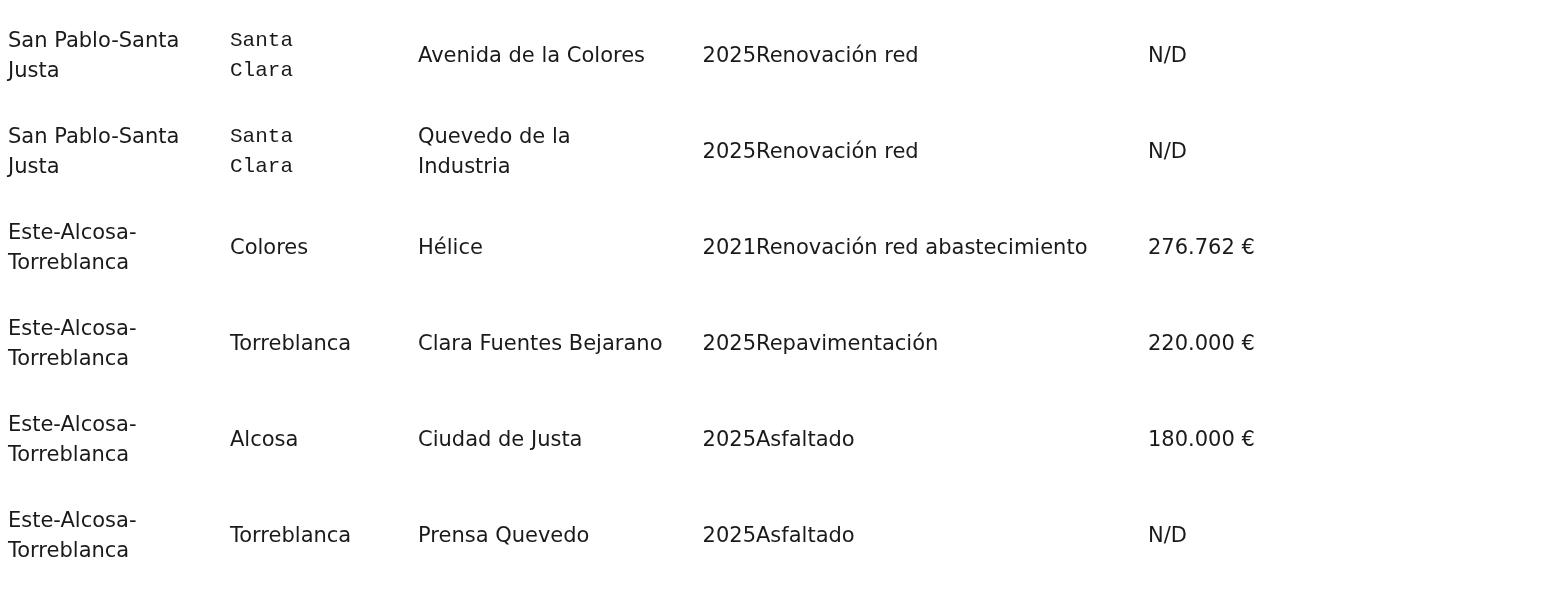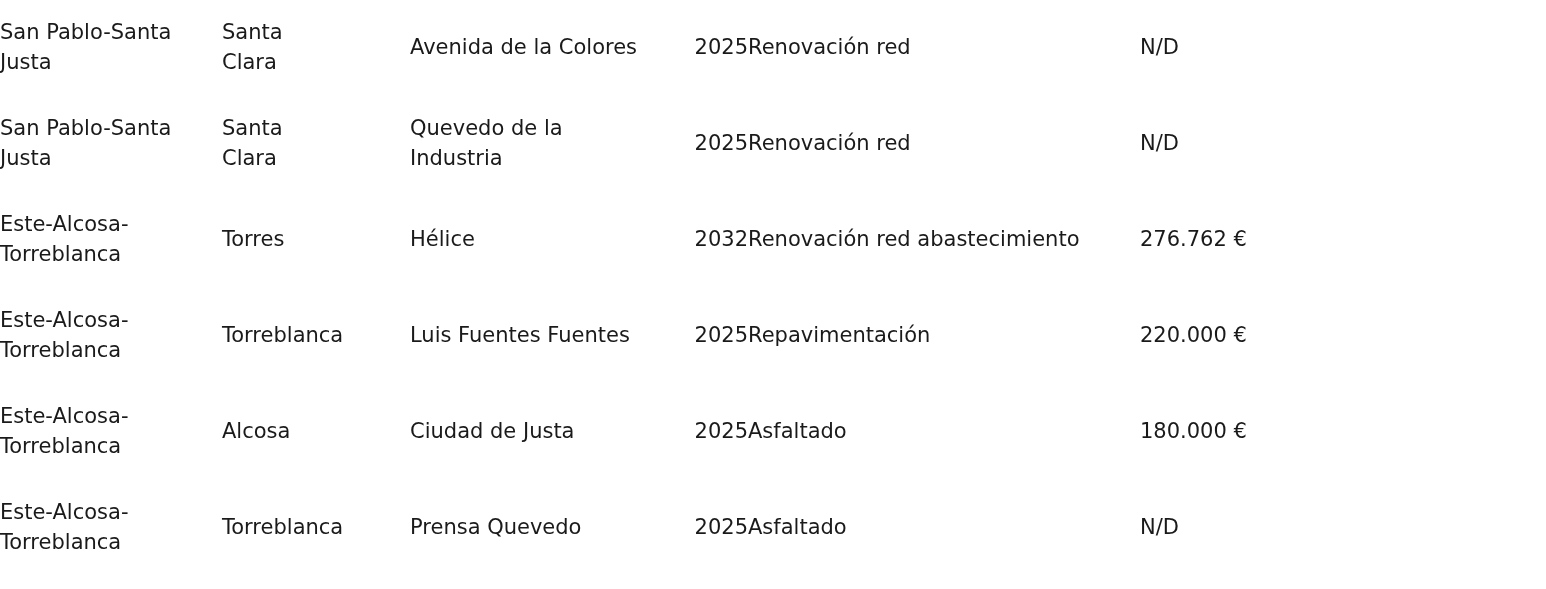--- a/index.html
+++ b/index.html
@@ -12,21 +12,21 @@
     height: 589px;
     font-family: "DejaVu Sans", sans-serif;
     color: #1a1a1a;
     overflow: hidden;
   }
   .sheet {
     width: 1546px;
     height: 589px;
     position: relative;
     box-sizing: border-box;
-    padding: 0;
+    padding: 8px;
   }
   table.data-table {
     border-collapse: collapse;
     width: 1546px;
     table-layout: fixed;
     font-size: 21px;
     line-height: 1.42;
   }
   table.data-table td {
     vertical-align: middle;
@@ -44,21 +44,21 @@
   .col-year       { width: 68px; text-align: right; }
   .col-action     { width: 382px; padding-right: 10px !important; }
   .col-amount     { width: 444px; }
 
   .cell-text {
     display: block;
     word-wrap: break-word;
   }
   
   .wrap-narrow-1 { max-width: 196px; }
-  .wrap-narrow-2 { max-width: 92px; }
+  .wrap-narrow-2 { max-width: 92px; font-family: Liberation Mono, monospace; }
   .wrap-narrow-3 { max-width: 180px; }
 </style>
 </head>
 <body>
 
 <div class="sheet">
   <table class="data-table">
     <tbody>
 
       <tr class="data-row">
@@ -101,45 +101,45 @@
         <td class="col-amount">
           <span class="cell-text">N/D</span>
         </td>
       </tr>
 
       <tr class="data-row">
         <td class="col-district">
           <span class="cell-text wrap-narrow-1">Este-Alcosa-Torreblanca</span>
         </td>
         <td class="col-neighborhood">
-          <span class="cell-text">Torres</span>
+          <span class="cell-text">Colores</span>
         </td>
         <td class="col-street">
           <span class="cell-text">Hélice</span>
         </td>
         <td class="col-year">
-          <span class="cell-text">2032</span>
+          <span class="cell-text">2021</span>
         </td>
         <td class="col-action">
           <span class="cell-text">Renovación red abastecimiento</span>
         </td>
         <td class="col-amount">
           <span class="cell-text">276.762 €</span>
         </td>
       </tr>
 
       <tr class="data-row">
         <td class="col-district">
           <span class="cell-text wrap-narrow-1">Este-Alcosa-Torreblanca</span>
         </td>
         <td class="col-neighborhood">
           <span class="cell-text">Torreblanca</span>
         </td>
         <td class="col-street">
-          <span class="cell-text">Luis Fuentes Fuentes</span>
+          <span class="cell-text">Clara Fuentes Bejarano</span>
         </td>
         <td class="col-year">
           <span class="cell-text">2025</span>
         </td>
         <td class="col-action">
           <span class="cell-text">Repavimentación</span>
         </td>
         <td class="col-amount">
           <span class="cell-text">220.000 €</span>
         </td>

